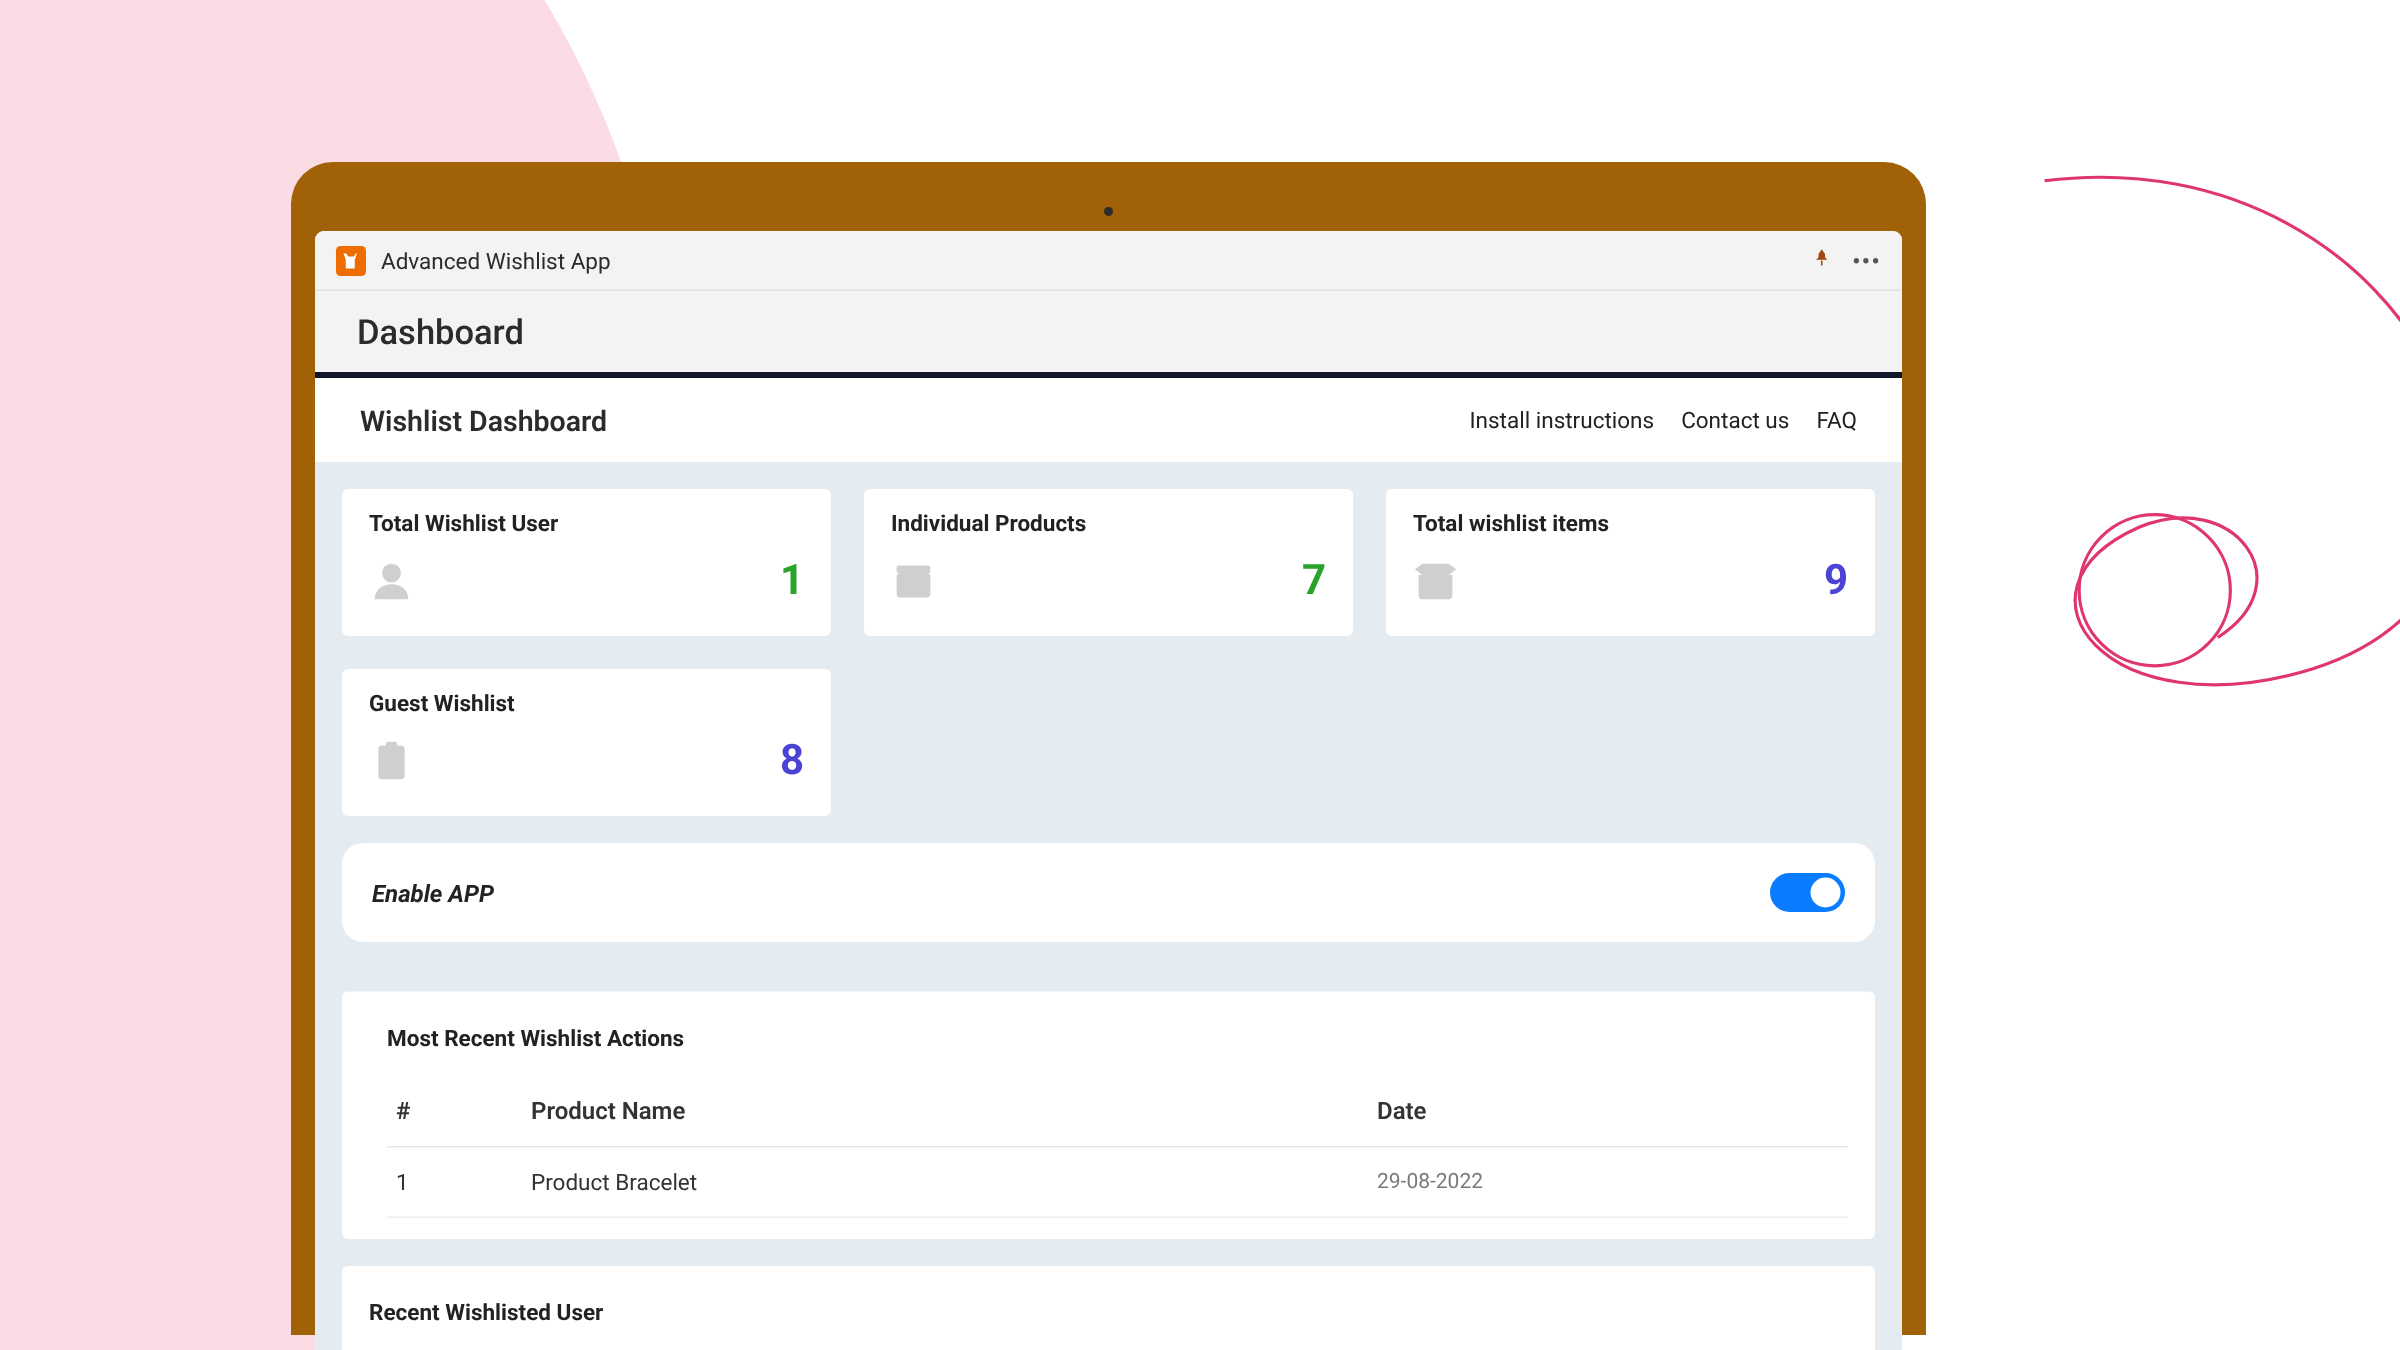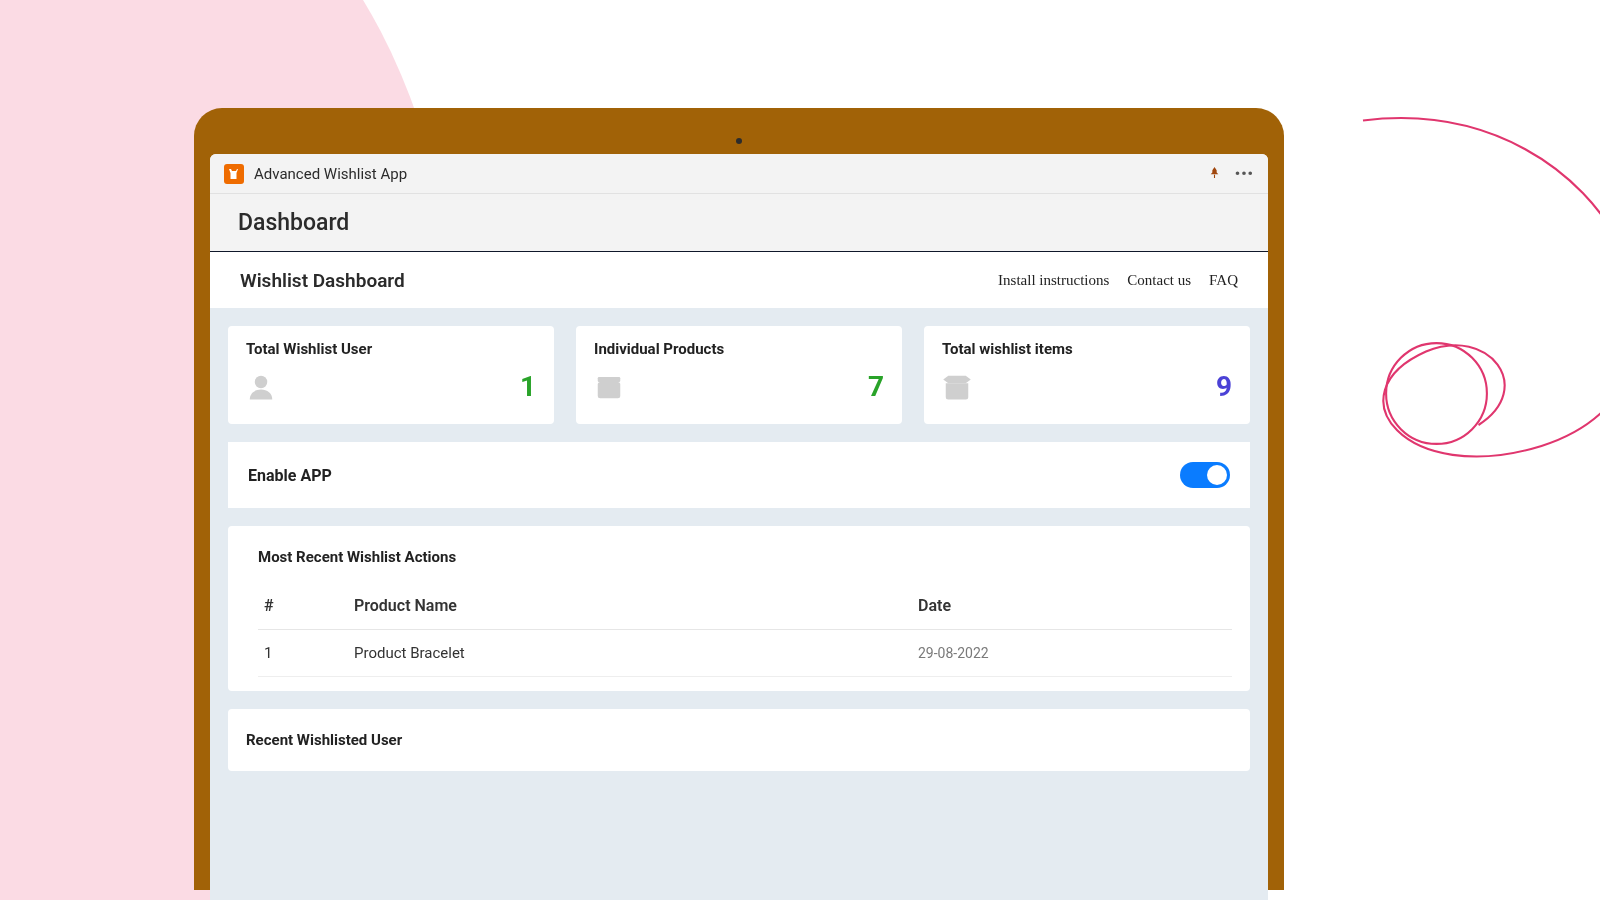--- a/index.html
+++ b/index.html
@@ -86,37 +86,37 @@
 .logo-icon svg { width: 12px; height: 12px; }
 .app-title { font-size: 15px; color: #2b2b2b; flex: 1; }
 .topbar-right { display: flex; align-items: center; gap: 14px; }
 .pin-icon { color: #a0470e; font-size: 14px; }
 .dots-icon { letter-spacing: 1px; color: #555; font-weight: bold; font-size: 15px;}
 
 
 .pagetitle-bar {
   height: 58px;
   background: #f3f3f3;
-  border-bottom: 1px solid #0f172a;
+  border-bottom: 4px solid #0f172a;
   display: flex;
   align-items: center;
   padding: 0 28px;
 }
 .pagetitle { font-size: 23px; color: #2b2b2b; font-weight: 500; }
 
 
 .subheader {
   height: 56px;
   background: #fff;
   display: flex;
   align-items: center;
   padding: 0 30px;
 }
 .subheader-title { font-size: 19px; font-weight: 600; color: #2b2b2b; flex: 1; }
-.subheader-links { display: flex; gap: 18px; font-family: Liberation Serif, serif; }
+.subheader-links { display: flex; gap: 18px; }
 .subheader-links span { font-size: 15px; color: #222; cursor: pointer; }
 
 
 .content {
   background: #e4ebf1;
   padding: 18px;
   min-height: 600px;
 }
 
 
@@ -137,23 +137,24 @@
 .stat-body { display: flex; align-items: center; justify-content: space-between; }
 .stat-icon { color: #cfcfcf; width: 30px; height: 30px; }
 .stat-icon svg { width: 100%; height: 100%; }
 .stat-value { font-size: 28px; font-weight: 700; }
 .stat-value.green { color: #29a329; }
 .stat-value.purple { color: #4b42d6; }
 
 
 .panel {
   background: #fff;
-  border-radius: 0;
+  border-radius: 14px;
   padding: 20px 20px;
-  margin-bottom: 18px;
+  margin-bottom: 33px;
+  font-style: italic;
 }
 .panel-row { display: flex; align-items: center; justify-content: space-between; }
 .panel-label { font-size: 16px; font-weight: 700; color: #222; }
 .toggle {
   width: 50px; height: 26px; background: #0a7cff; border-radius: 13px;
   position: relative; cursor: pointer;
 }
 .toggle::after {
   content: "";
   position: absolute;
@@ -261,20 +262,32 @@
       <div class="stat-card">
         <div class="stat-title">Total wishlist items</div>
         <div class="stat-body">
           <span class="stat-icon">
             <svg viewBox="0 0 24 24" fill="currentColor">
                   <path d="M3 9h18v11a2 2 0 01-2 2H5a2 2 0 01-2-2V9z"></path>
                   <path d="M1 6l4-3h14l4 3-4 3H5L1 6z"></path>
                 </svg>
           </span>
           <span class="stat-value purple">9</span>
+        </div>
+      </div>
+      <div class="stat-card">
+        <div class="stat-title">Guest Wishlist</div>
+        <div class="stat-body">
+          <span class="stat-icon">
+            <svg viewBox="0 0 24 24" fill="currentColor">
+                  <rect x="5" y="4" width="14" height="18" rx="2"></rect>
+                  <rect x="9" y="2" width="6" height="4" rx="1"></rect>
+                </svg>
+          </span>
+          <span class="stat-value purple">8</span>
         </div>
       </div>
     </div>
 
     <div class="panel">
       <div class="panel-row">
         <span class="panel-label">Enable APP</span>
         <div class="toggle"></div>
       </div>
     </div>

